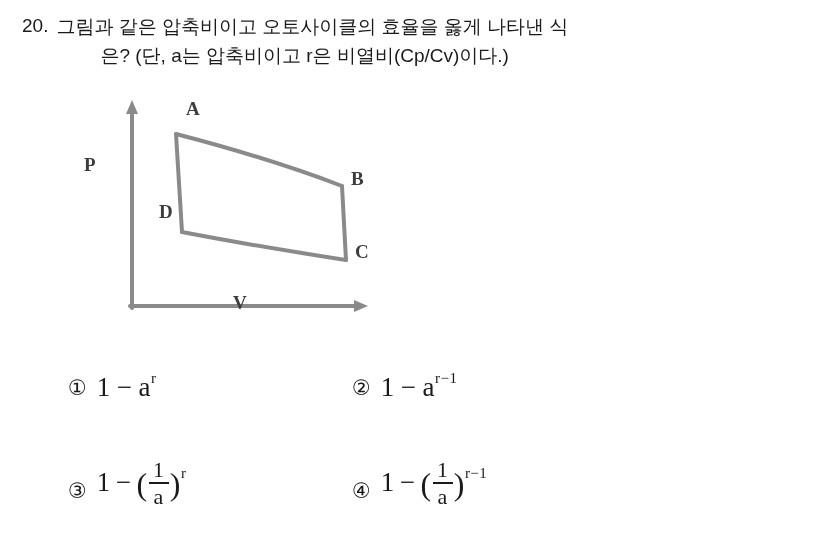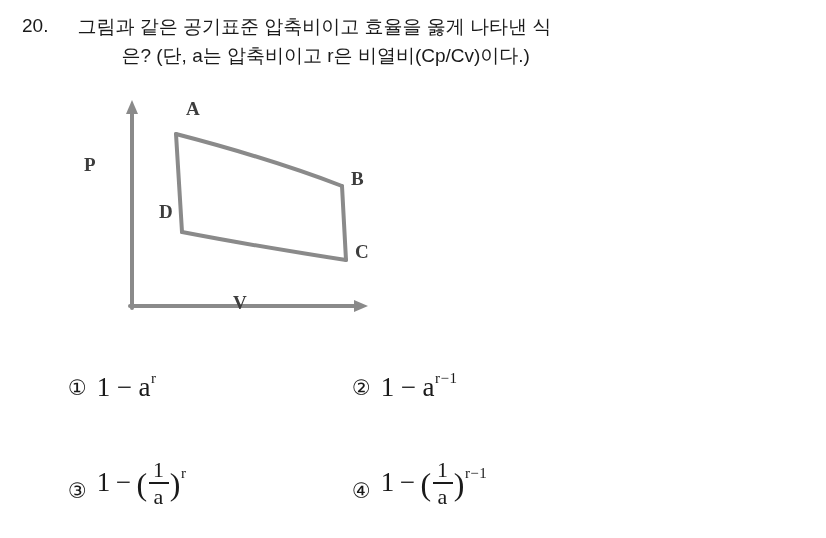--- a/index.html
+++ b/index.html
@@ -17,21 +17,20 @@
   }
 
   
   #question {
     position: absolute;
     left: 22px;
     top: 12px;
     width: 780px;
     display: flex;
     align-items: flex-start;
-    gap: 21px;
   }
   #question .qnum {
     font-size: 19px;
     line-height: 28px;
     white-space: nowrap;
     margin-right: 8px;
   }
   #question .qtext {
     font-size: 19px;
     line-height: 29px;
@@ -134,21 +133,21 @@
   #choice4 { left: 352px; top: 458px; }
 
   #choice3 .circnum, #choice4 .circnum { align-self: flex-end; position: relative; top: -4px; }
 </style>
 </head>
 <body>
 
 <div id="question">
   <span class="qnum">20.</span>
   <span>
-    <div class="qtext">그림과 같은 공기표준 압축비이고 효율을 옳게 나타낸 식</div>
+    <div class="qtext">그림과 같은 압축비이고 오토사이클의 효율을 옳게 나타낸 식</div>
     <div class="qline2">은? (단, a는 압축비이고 r은 비열비(Cp/Cv)이다.)</div>
   </span>
 </div>
 
 <div id="figure">
   <svg width="300" height="240" viewBox="0 0 300 240">
 
     <path d="M 22 216 L 22 16" stroke="#8a8a8a" stroke-width="4" fill="none" stroke-linecap="round"></path>
     <path d="M 22 8 L 16 22 L 28 22 Z" fill="#8a8a8a"></path>
 

